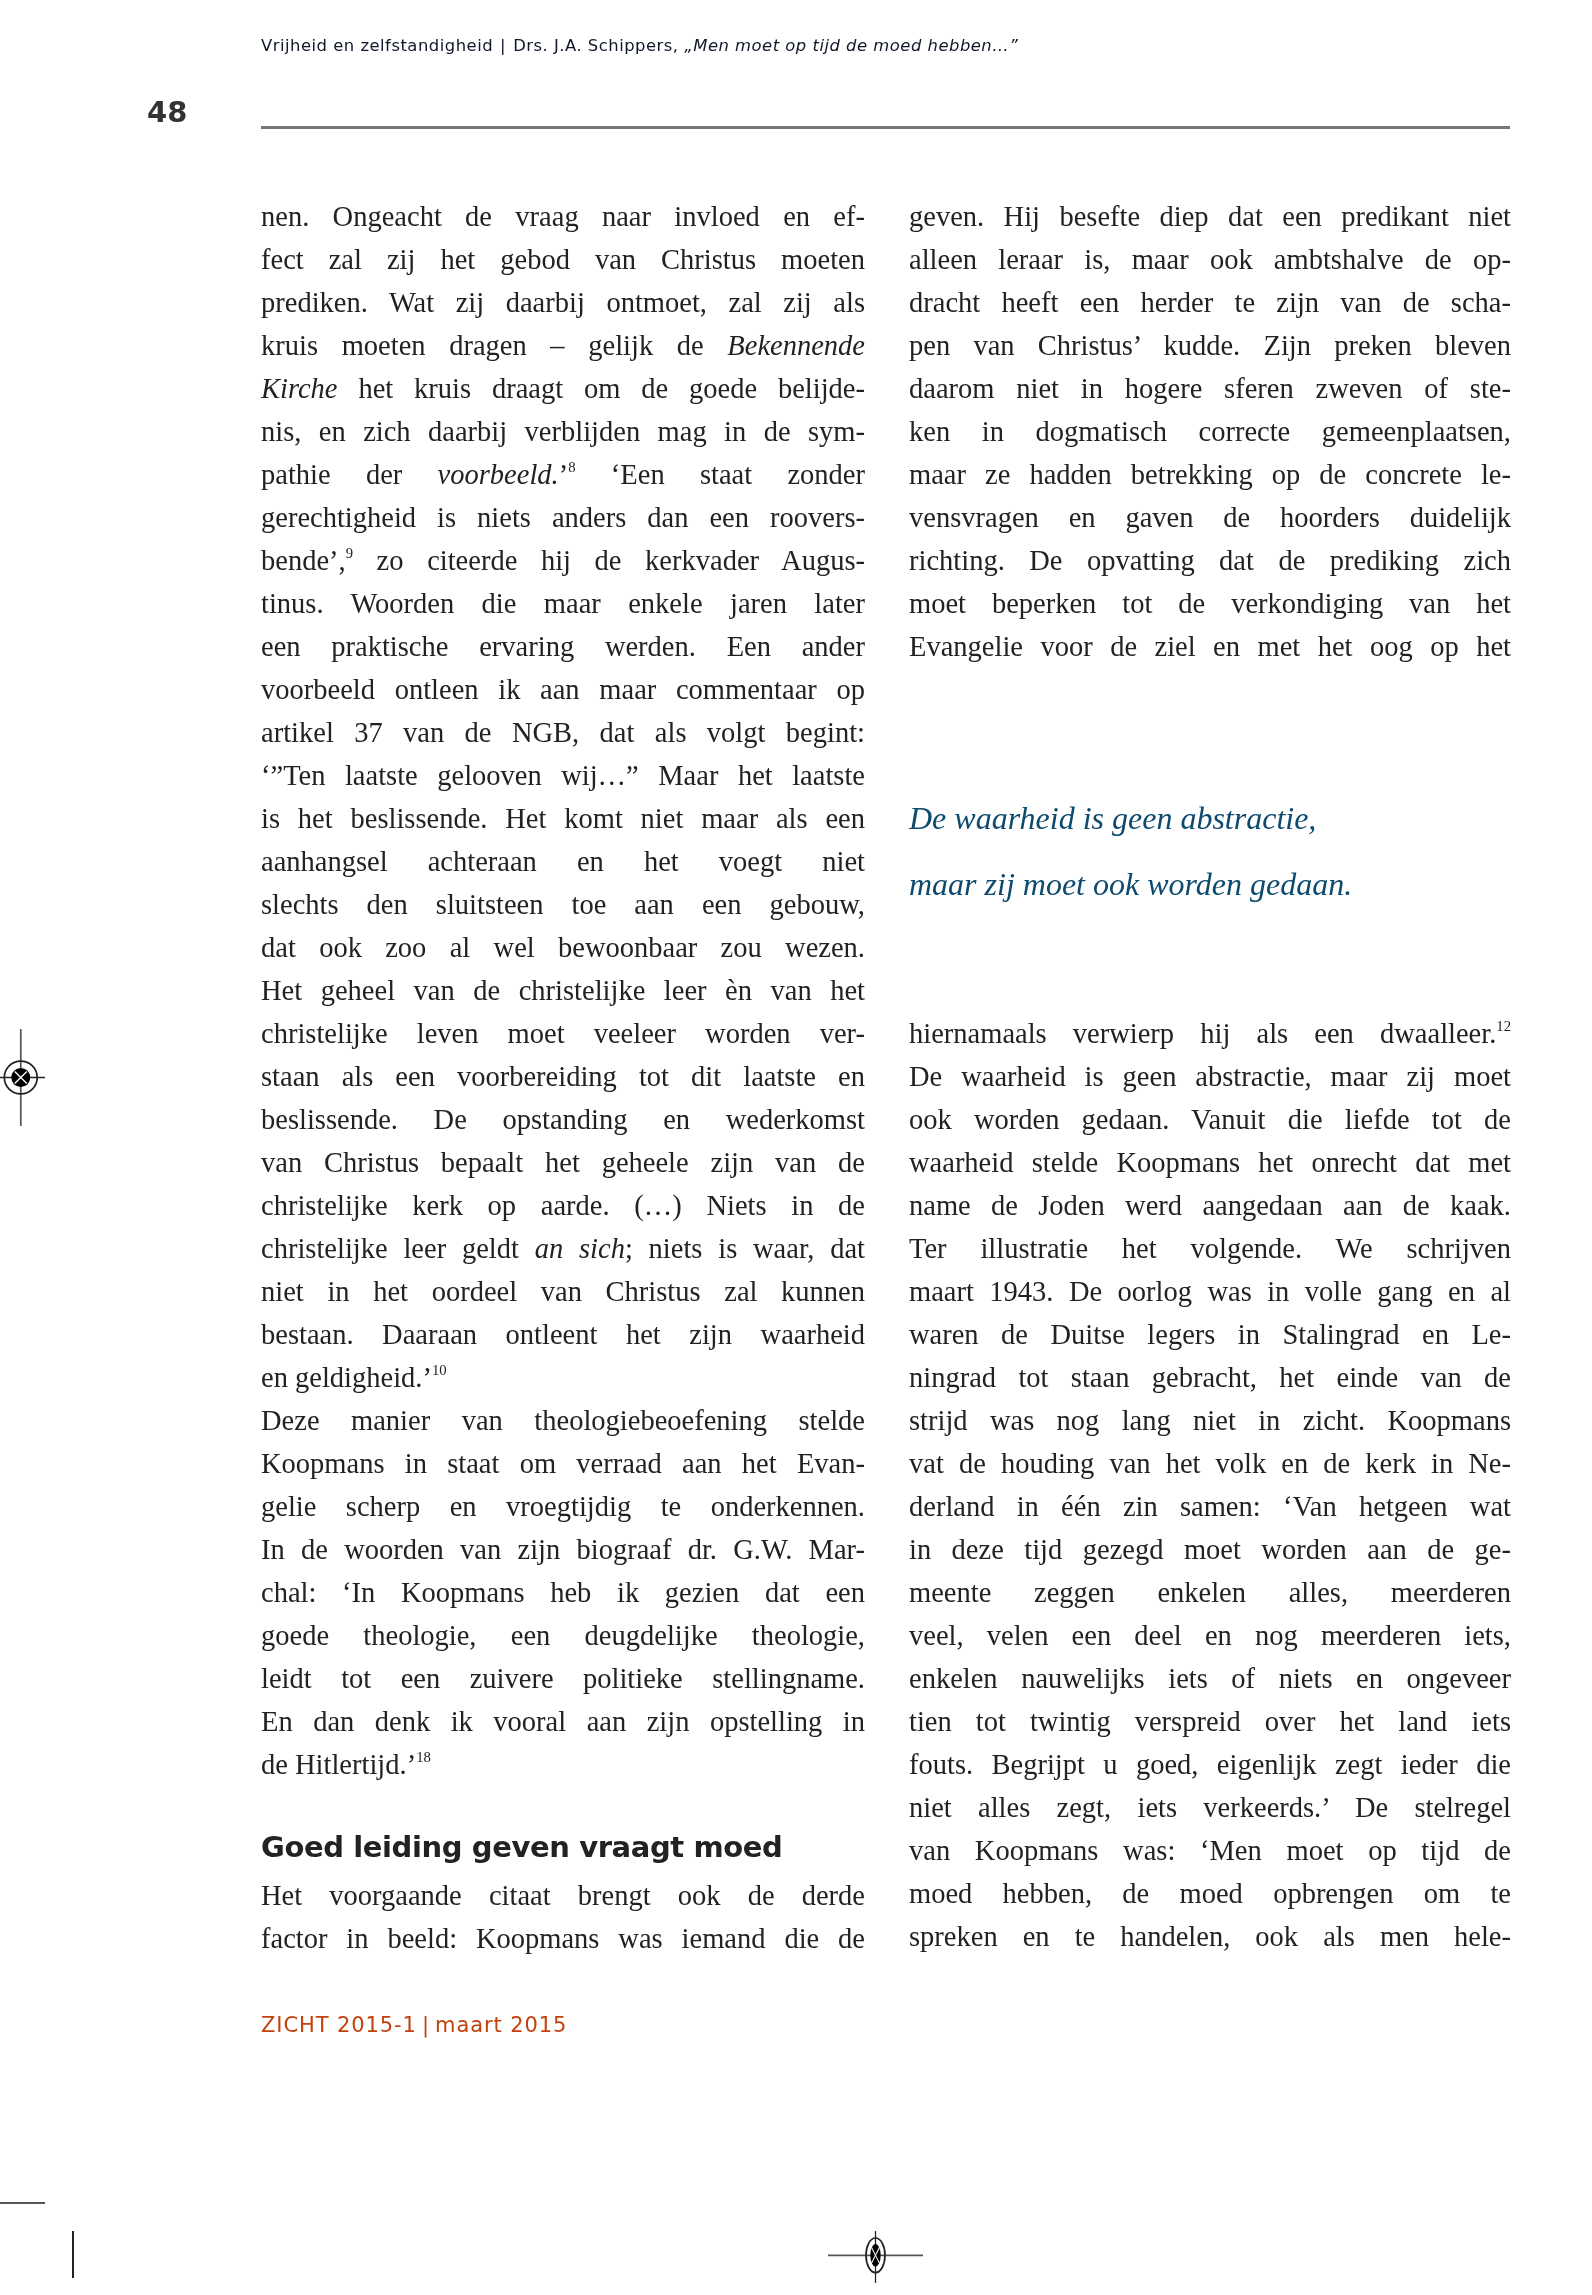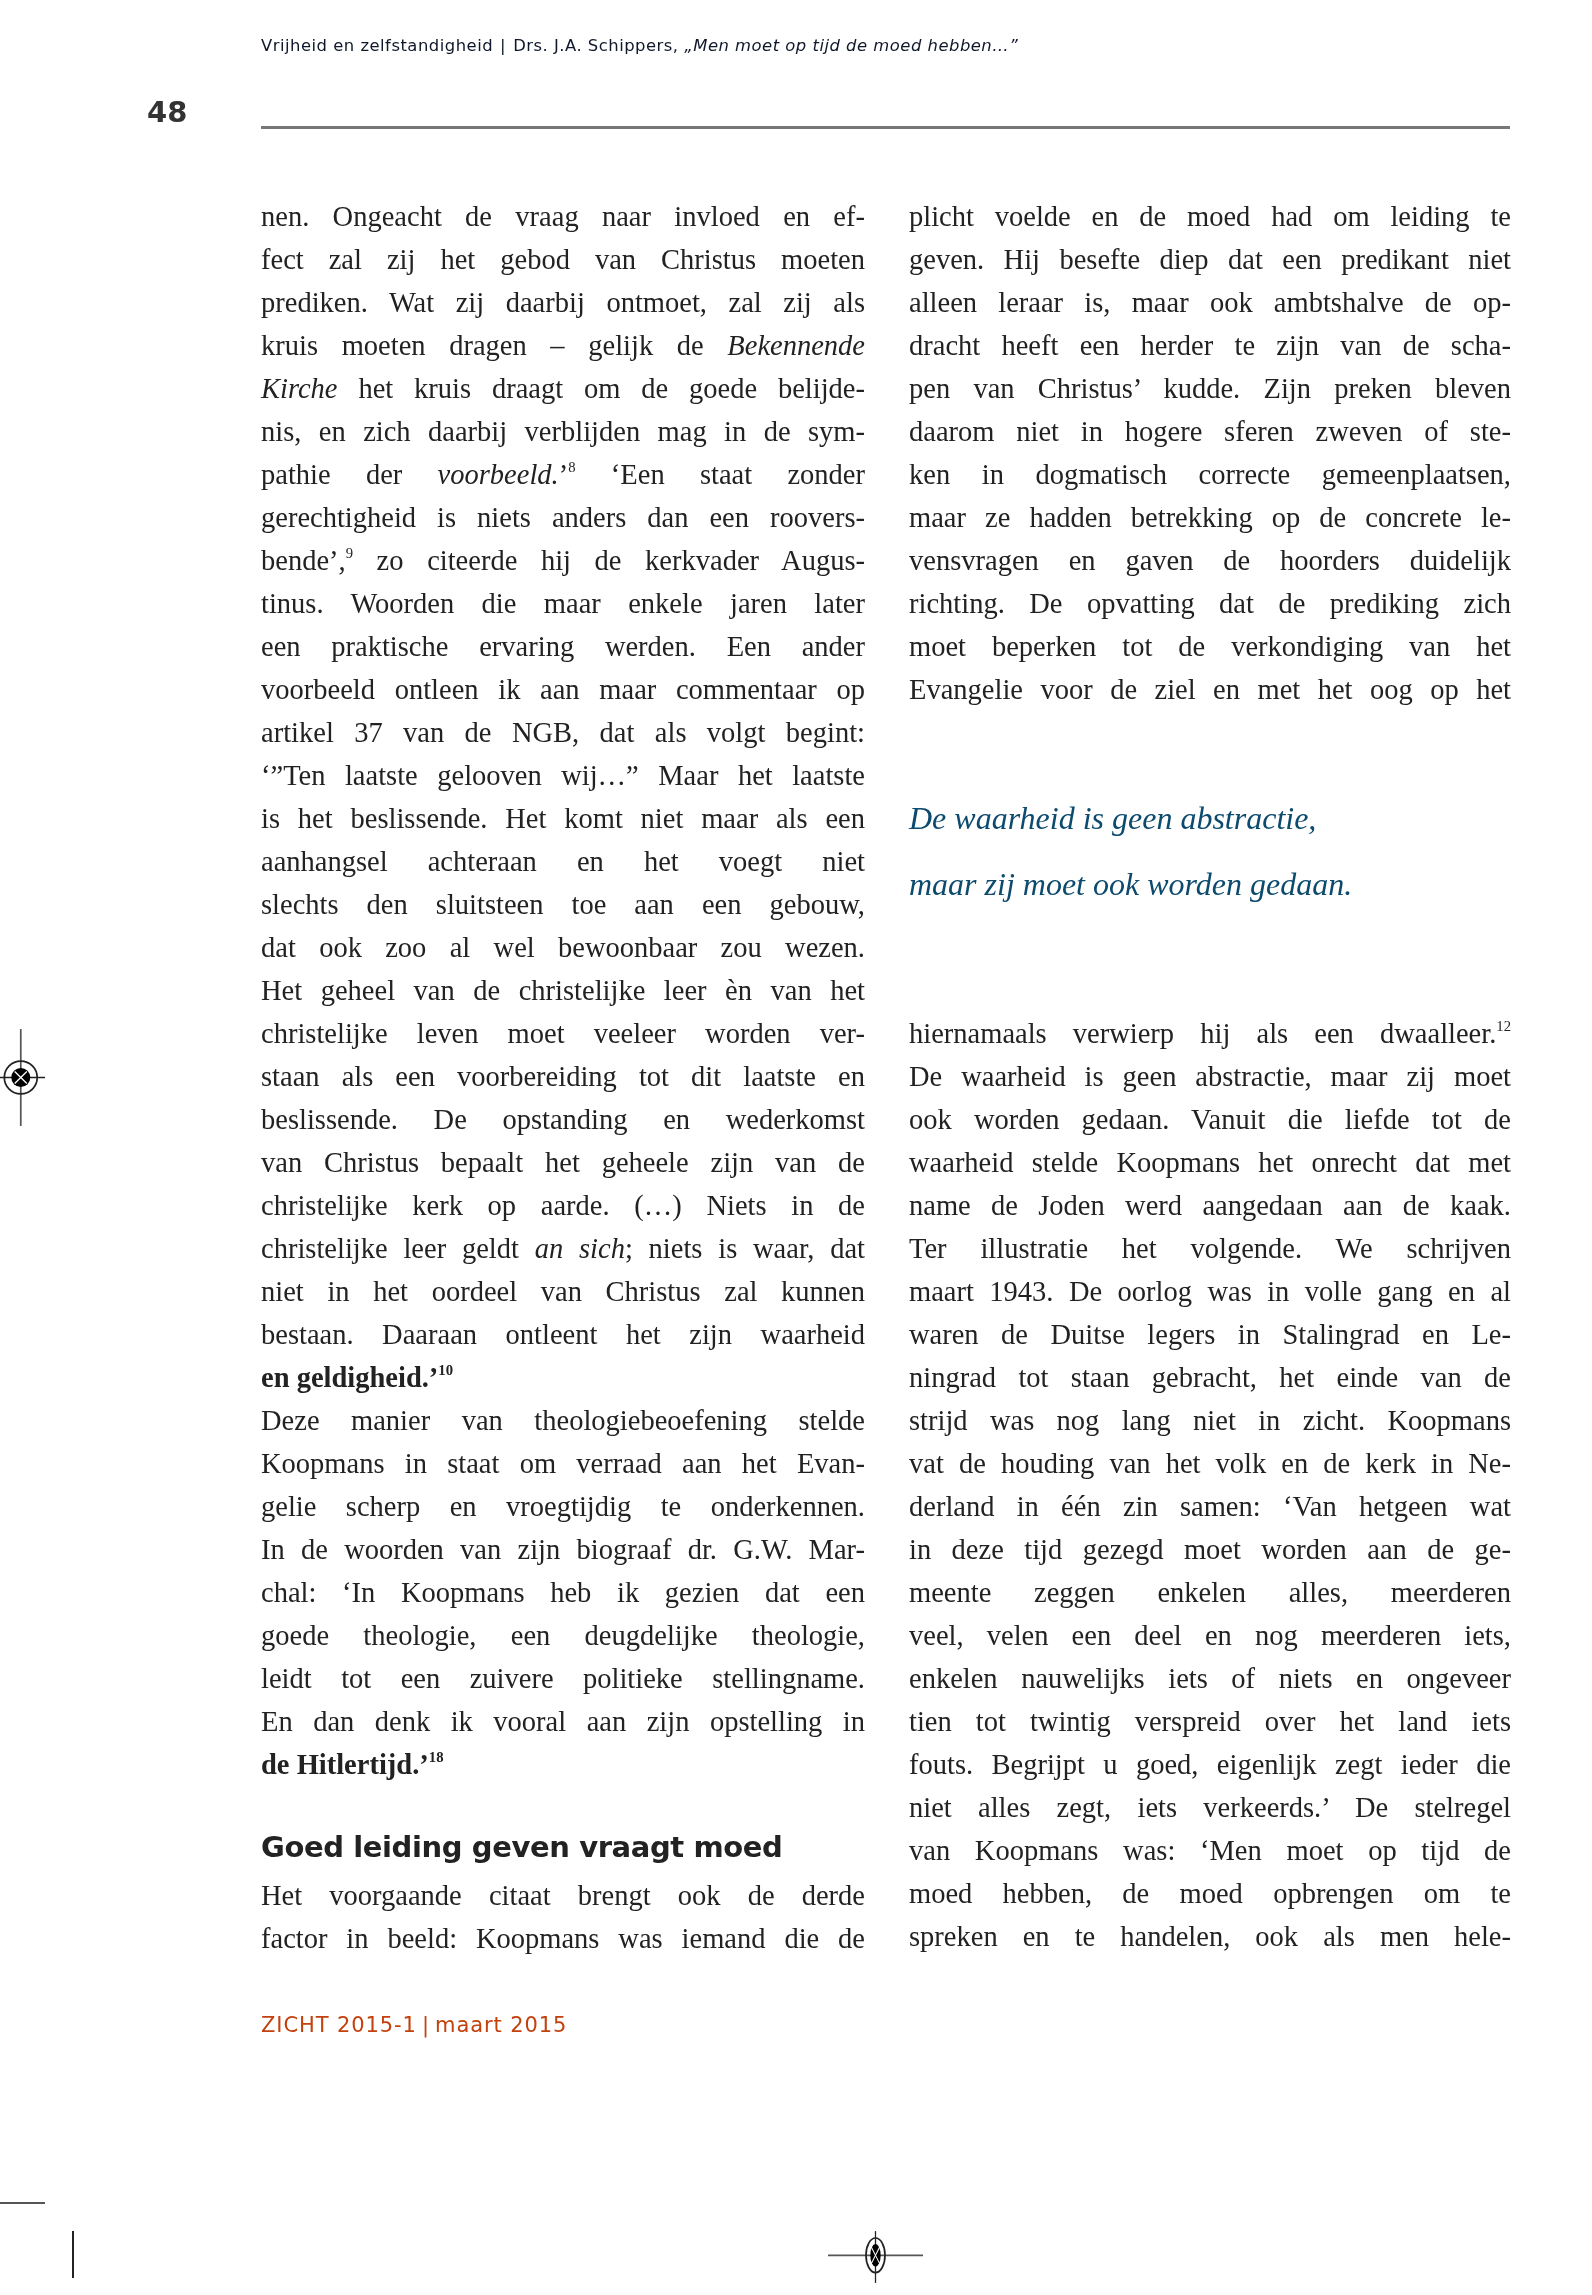--- a/index.html
+++ b/index.html
@@ -21,21 +21,21 @@
     .head-rule { position: absolute; left: 261px; top: 126px; width: 1249px; height: 2.6px; background: #777; }
 
     .col { position: absolute; font-family: "Liberation Serif", serif; color: #222; }
     .col-left { left: 261px; top: 195px; width: 604px; }
     .col-right { left: 909px; top: 195px; width: 602px; }
 
     .line {
       display: block; height: 43px; line-height: 43px; font-size: 28.5px;
       text-align: justify; text-align-last: justify; white-space: nowrap; overflow: visible;
     }
-    .line.last { text-align-last: left; font-weight: bold; }
+    .line.last { text-align-last: left; }
     .line i { font-style: italic; }
     .line sup { font-size: 14.7px; vertical-align: 12px; line-height: 0; }
 
     .heading {
       position: absolute; left: 261px; top: 1830px;
       font-family: "DejaVu Sans", sans-serif; font-weight: bold; font-size: 29px; color: #222;
       letter-spacing: -0.4px;
     }
     .col-left-2 { left: 261px; top: 1874px; width: 604px; }
 
@@ -112,21 +112,20 @@
       <span class="line last">de Hitlertijd.’<sup>18</sup></span>
     </div>
 
   <div class="heading">Goed leiding geven vraagt moed</div>
   <div class="col col-left-2">
       <span class="line">Het voorgaande citaat brengt ook de derde</span>
       <span class="line">factor in beeld: Koopmans was iemand die de</span>
     </div>
 
   <div class="col col-right">
-      <span class="line">plicht voelde en de moed had om leiding te</span>
       <span class="line">geven. Hij besefte diep dat een predikant niet</span>
       <span class="line">alleen leraar is, maar ook ambtshalve de op-</span>
       <span class="line">dracht heeft een herder te zijn van de scha-</span>
       <span class="line">pen van Christus’ kudde. Zijn preken bleven</span>
       <span class="line">daarom niet in hogere sferen zweven of ste-</span>
       <span class="line">ken in dogmatisch correcte gemeenplaatsen,</span>
       <span class="line">maar ze hadden betrekking op de concrete le-</span>
       <span class="line">vensvragen en gaven de hoorders duidelijk</span>
       <span class="line">richting. De opvatting dat de prediking zich</span>
       <span class="line">moet beperken tot de verkondiging van het</span>

